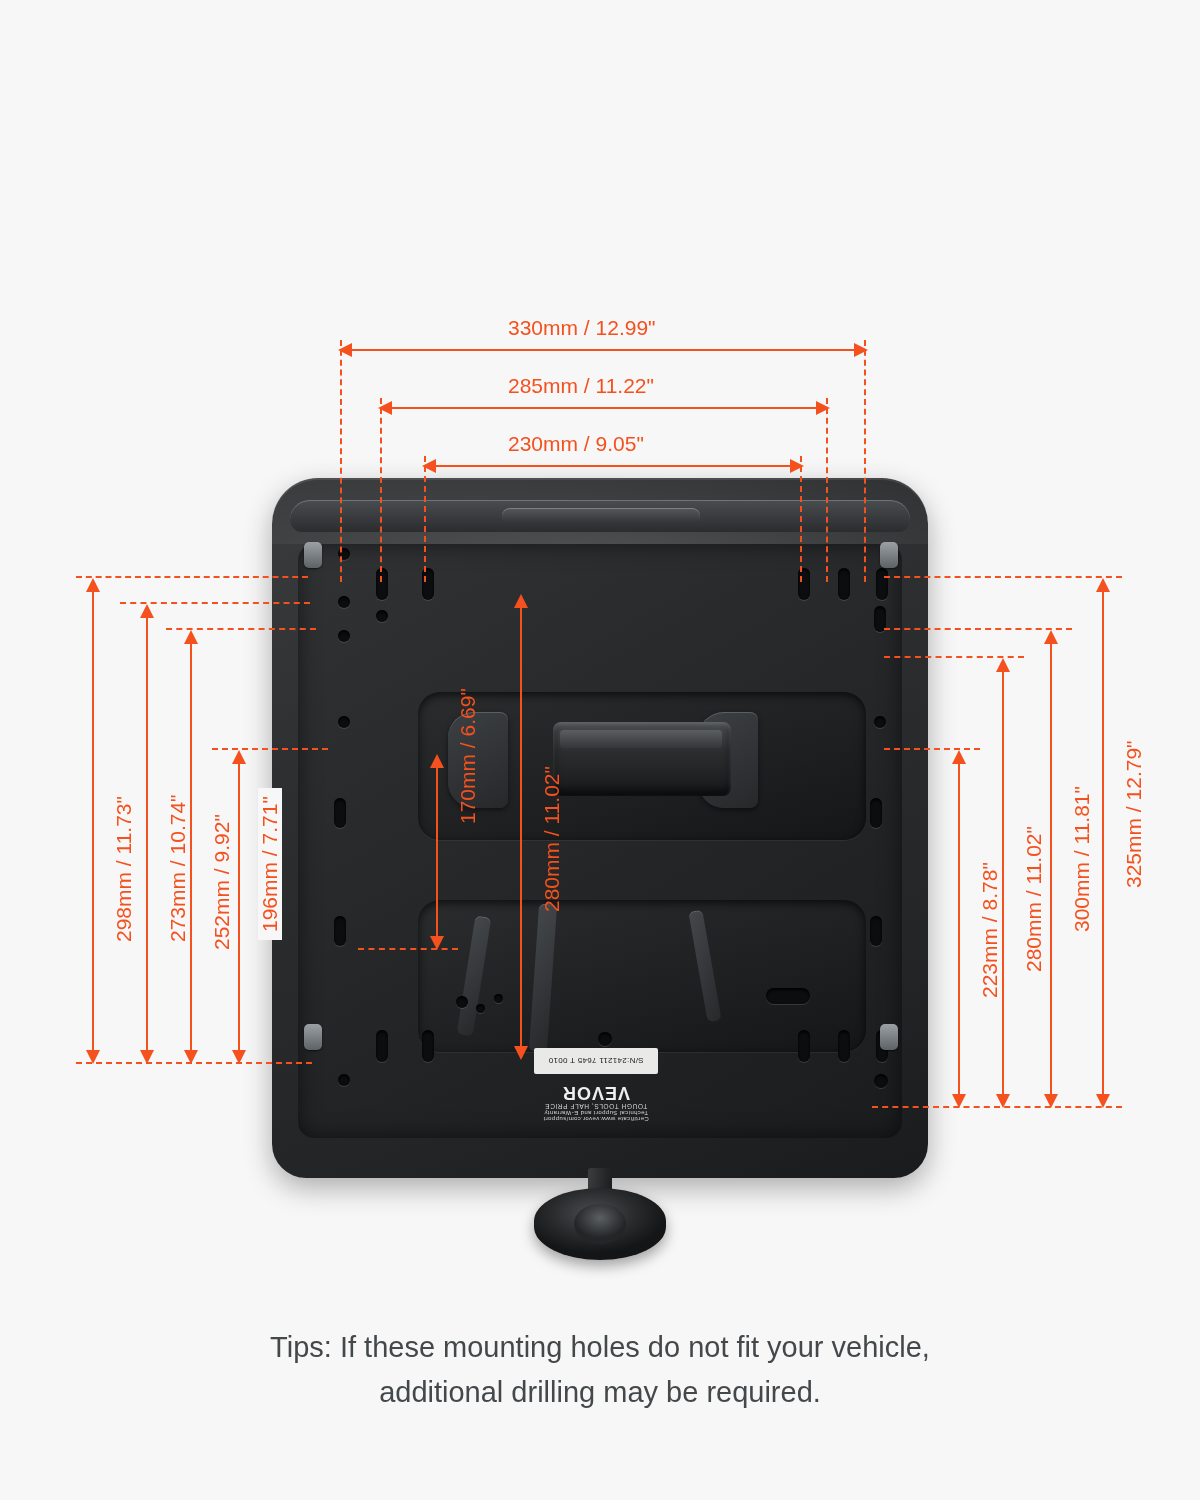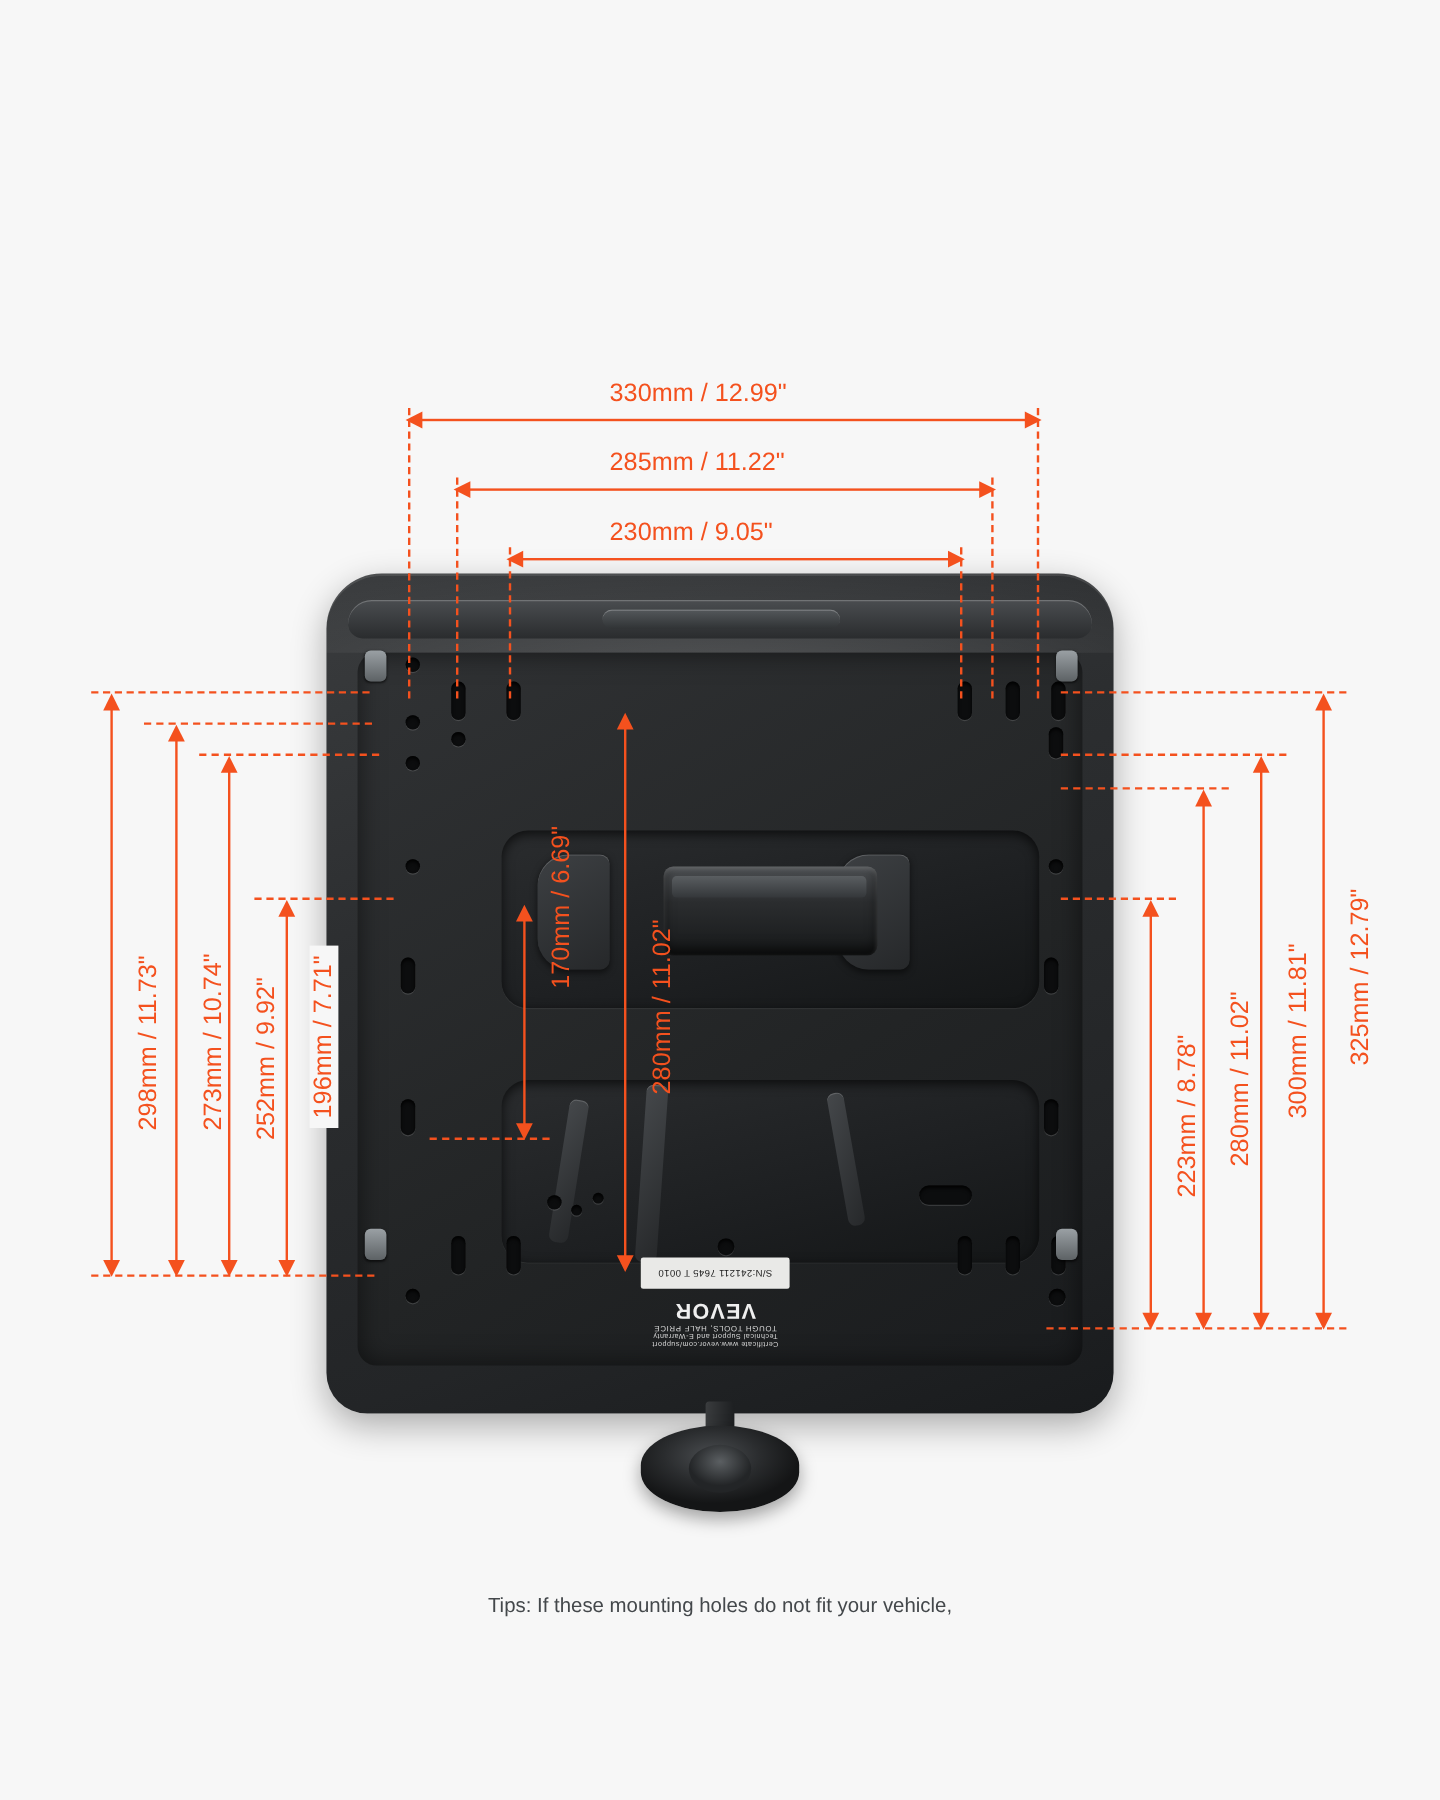--- a/index.html
+++ b/index.html
@@ -163,21 +163,21 @@
   }
   .dimlabel.vert{
     transform-origin:0 0;
     transform:rotate(-90deg);
     padding:0 8px;
   }
 
   
   .tips{
     position:absolute;left:0;right:0;top:1325px;
-    text-align:center;color:#44484b;font-size:17px;line-height:1.55;
+    text-align:center;color:#44484b;font-size:29px;line-height:1.55;
   }
 </style>
 </head>
 <body>
 
 <div class="page">
 
   <div class="title">
   </div>
 
@@ -334,15 +334,16 @@
 
     <div class="orange vline" style="left:1102px;top:306px;height:510px;"></div>
     <div class="arrow up" style="left:1096px;top:298px;"></div>
     <div class="arrow down" style="left:1096px;top:814px;"></div>
     <div class="dimlabel vert" style="left:1122px;top:616px;">325mm / 12.79"</div>
 
   </div>
 
   <div class="tips">
     <div>Tips: If these mounting holes do not fit your vehicle,</div>
+    <div>additional drilling may be required.</div>
   </div>
 
 </div>
 
 </body></html>

